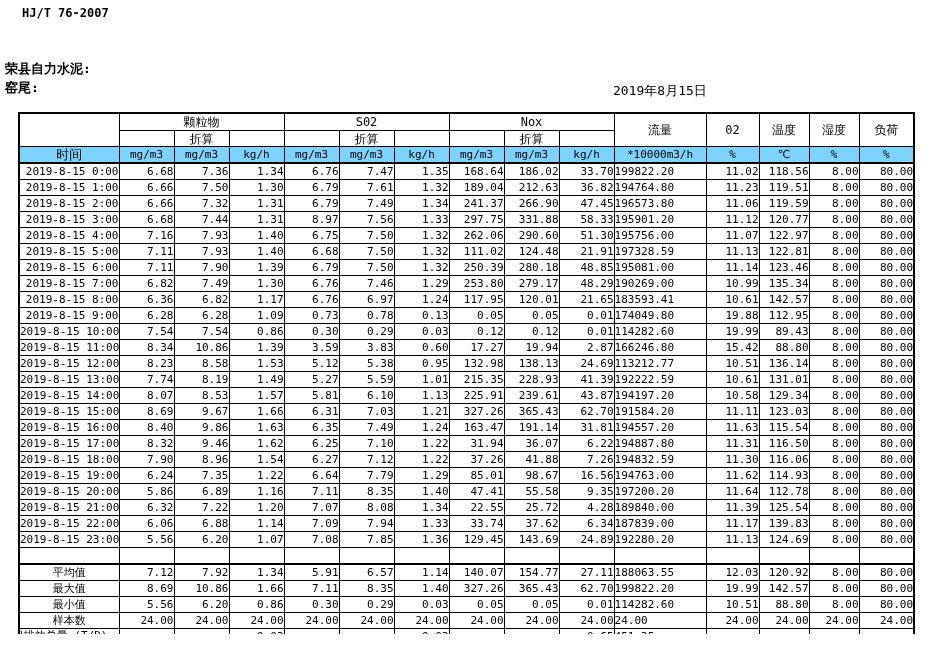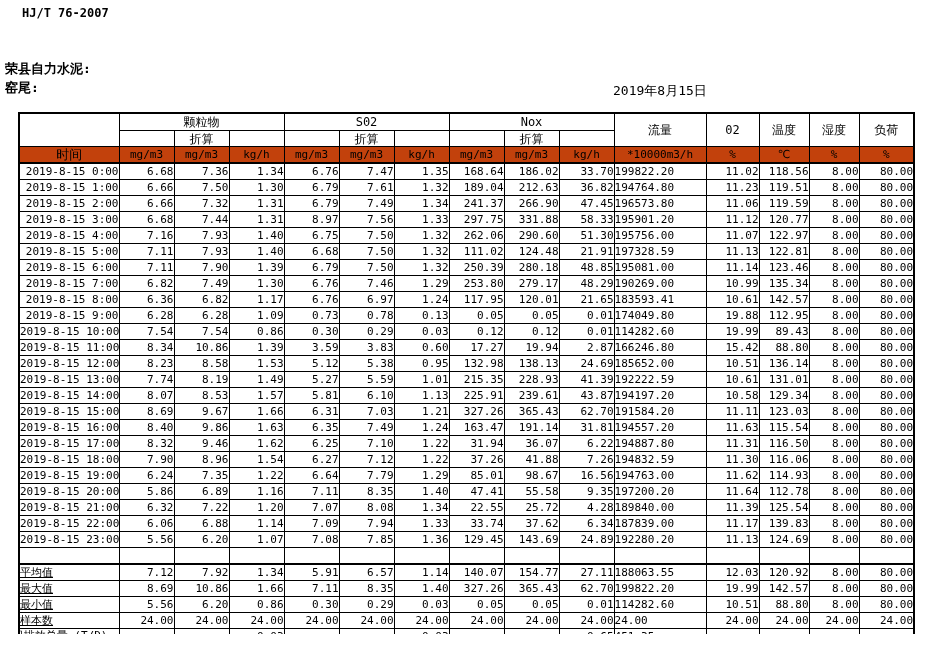--- a/index.html
+++ b/index.html
@@ -26,26 +26,26 @@
     font-size:11px;
   }
   table.report td{
     border:1px solid #000;
     height:15px;line-height:14px;
     padding:0;overflow:hidden;white-space:nowrap;
     background:#fff;
   }
   tr.hrow1 td{height:16px;text-align:center;font-size:12px;}
   tr.hrow2 td{text-align:center;font-size:12px;}
-  tr.hrow3 td{background:#c2410c;text-align:center;border-bottom:2px solid #000;font-size:11px;}
+  tr.hrow3 td{background:#7dd3fc;text-align:center;border-bottom:2px solid #000;font-size:11px;}
   tr.hrow3 td.c-time{font-size:13px;}
   td.c-time{text-align:right;padding-right:8px;}
   td.c-num{text-align:right;padding-right:10px;}
   td.c-flow{padding-right:8px;}
-  td.c-label{text-align:left;padding-right:3px;text-decoration:underline;}
+  td.c-label{text-align:center;padding-right:3px;}
   tr.blank td{background:#fff;}
   tr.sum-first td{border-top:2px solid #000;}
   td.c-overflow{position:relative;}
   td.c-overflow .ov{
     position:absolute;right:2px;top:0;height:13px;line-height:14px;
     white-space:nowrap;border-bottom:2px solid #be185d;background:#fff;padding:0 9px;
   }
 </style>
 </head>
 <body>
@@ -325,21 +325,21 @@
           <td class="c-time">2019-8-15 12:00</td>
           <td class="c-num">8.23</td>
           <td class="c-num">8.58</td>
           <td class="c-num">1.53</td>
           <td class="c-num">5.12</td>
           <td class="c-num">5.38</td>
           <td class="c-num">0.95</td>
           <td class="c-num">132.98</td>
           <td class="c-num">138.13</td>
           <td class="c-num">24.69</td>
-          <td class="c-flow">185652.00</td>
+          <td class="c-flow">113212.77</td>
           <td class="c-num">10.51</td>
           <td class="c-num">136.14</td>
           <td class="c-num">8.00</td>
           <td class="c-num">80.00</td>
         </tr>
         <tr>
           <td class="c-time">2019-8-15 13:00</td>
           <td class="c-num">7.74</td>
           <td class="c-num">8.19</td>
           <td class="c-num">1.49</td>

